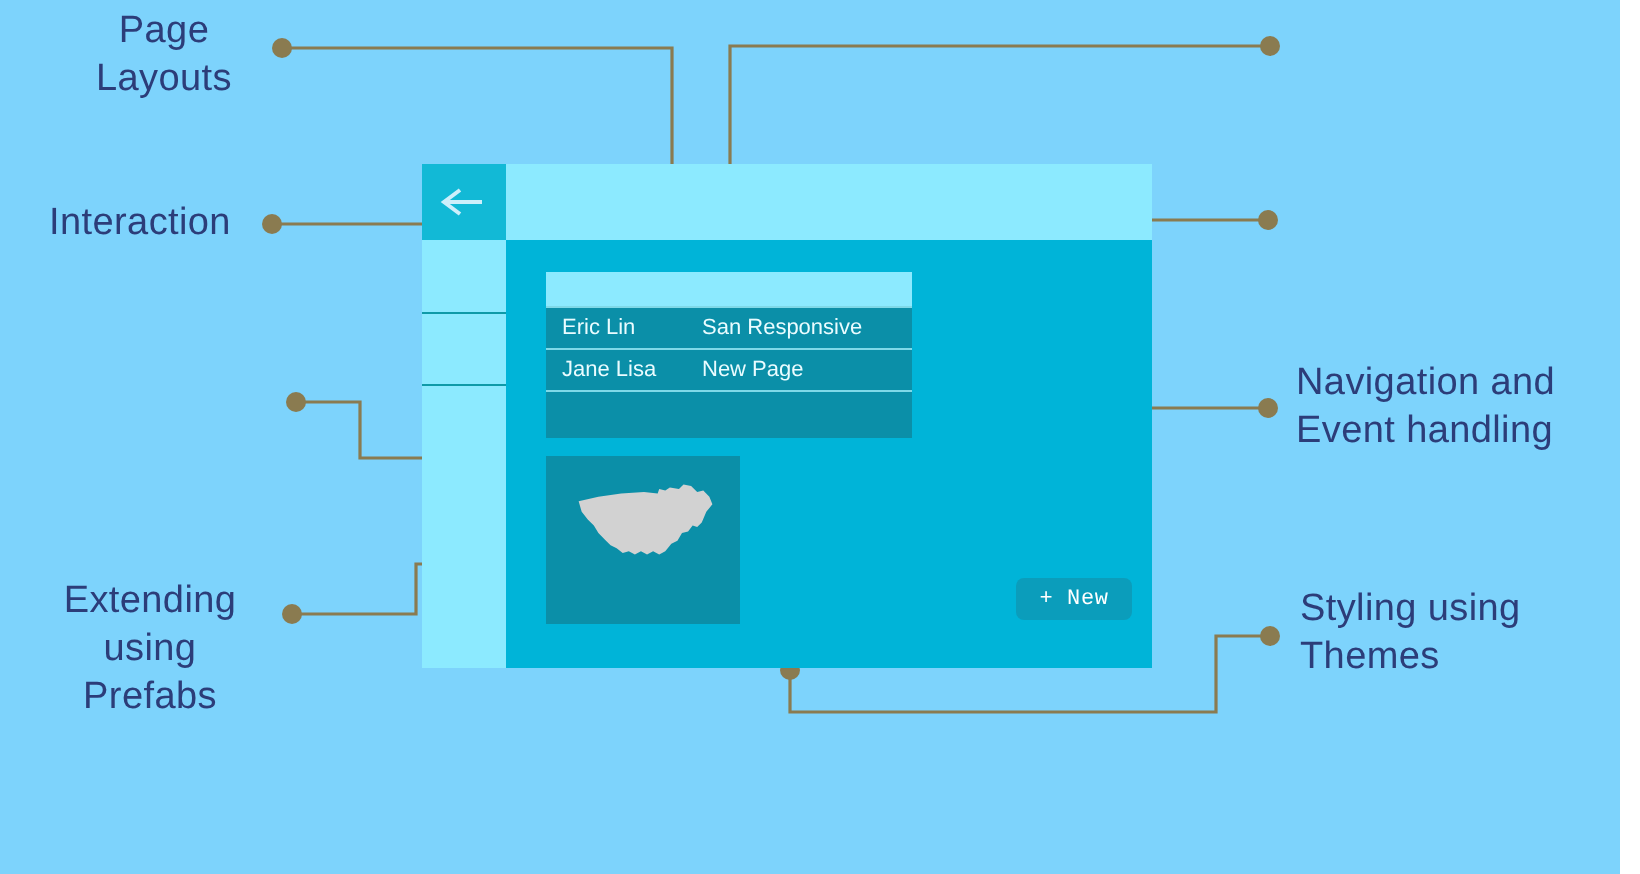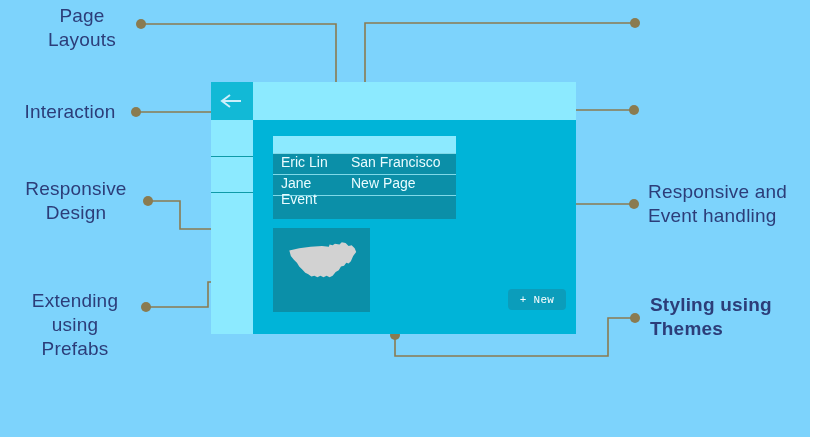--- a/index.html
+++ b/index.html
@@ -107,22 +107,23 @@
   }
   .grid-head {
     height: 17px;
     background: #8ceaff;
   }
   .grid-row {
     height: 20px;
     background: #0b8fa8;
     border-top: 1px solid #7fd9e8;
     display: flex;
+    align-items: center;
     color: #eafcff;
-    font-size: 14px;
+    font-size: 11px;
     font-family: "Liberation Sans", sans-serif;
   }
   .grid-row .c1 { width: 78px; padding-left: 8px; box-sizing: border-box; }
   .grid-row .c2 { flex: 1; }
   .grid-foot {
     height: 23px;
     background: #0b8fa8;
     border-top: 1px solid #7fd9e8;
   }
 
@@ -200,33 +201,31 @@
       <circle cx="635" cy="318" r="5"></circle>
       <circle cx="395" cy="335" r="5"></circle>
     </g>
   </svg>
 
   <div class="callout left-al" style="left:28px; top:4px; width:108px;">Page
 Layouts</div>
 
   <div class="callout left-al" style="left:8px; top:100px; width:124px;">Interaction</div>
 
-  <div class="callout left-al" style="left:8px; top:177px; width:136px;">Responsive
-Design</div>
 
   <div class="callout left-al" style="left:10px; top:271px; width:130px;margin-top:18px;">Extending
 using
 Prefabs</div>
 
 
 
-  <div class="callout right" style="left:648px; top:180px; width:172px;">Responsive and
+  <div class="callout right" style="left:648px; top:180px; width:172px;">Navigation and
 Event handling</div>
 
-  <div class="callout right" style="left:650px; top:293px; width:166px;font-weight:bold;">Styling using
+  <div class="callout right" style="left:650px; top:293px; width:166px;">Styling using
 Themes</div>
 
   <div id="app">
 
     <div id="topbar">
       <div id="backbtn">
         <span>
           <svg width="26" height="16" viewBox="0 0 26 16" xmlns="http://www.w3.org/2000/svg">
             <polyline points="11,2 3,8 11,14" fill="none" stroke="#cdeffb" stroke-width="2"></polyline>
             <line x1="3" y1="8" x2="22" y2="8" stroke="#cdeffb" stroke-width="2"></line>
@@ -240,25 +239,25 @@
       <div class="side-div d2"></div>
     </div>
 
     <div id="content">
 
       <div id="grid">
         <div class="grid-head"></div>
 
         <div class="grid-row">
           <span class="c1">Eric Lin</span>
-          <span class="c2">San Francisco</span>
+          <span class="c2">San Responsive</span>
         </div>
 
         <div class="grid-row">
-          <span class="c1">Jane Event</span>
+          <span class="c1">Jane Lisa</span>
           <span class="c2">New Page</span>
         </div>
 
         <div class="grid-foot"></div>
       </div>
 
       <div id="mapwidget">
         <span>
           <svg width="76" height="50" viewBox="0 0 200 120" xmlns="http://www.w3.org/2000/svg">
             <path fill="#d2d2d2" d="M14,30 L40,24 L70,20 L100,18 L118,20 L120,14 L128,16 L134,12

